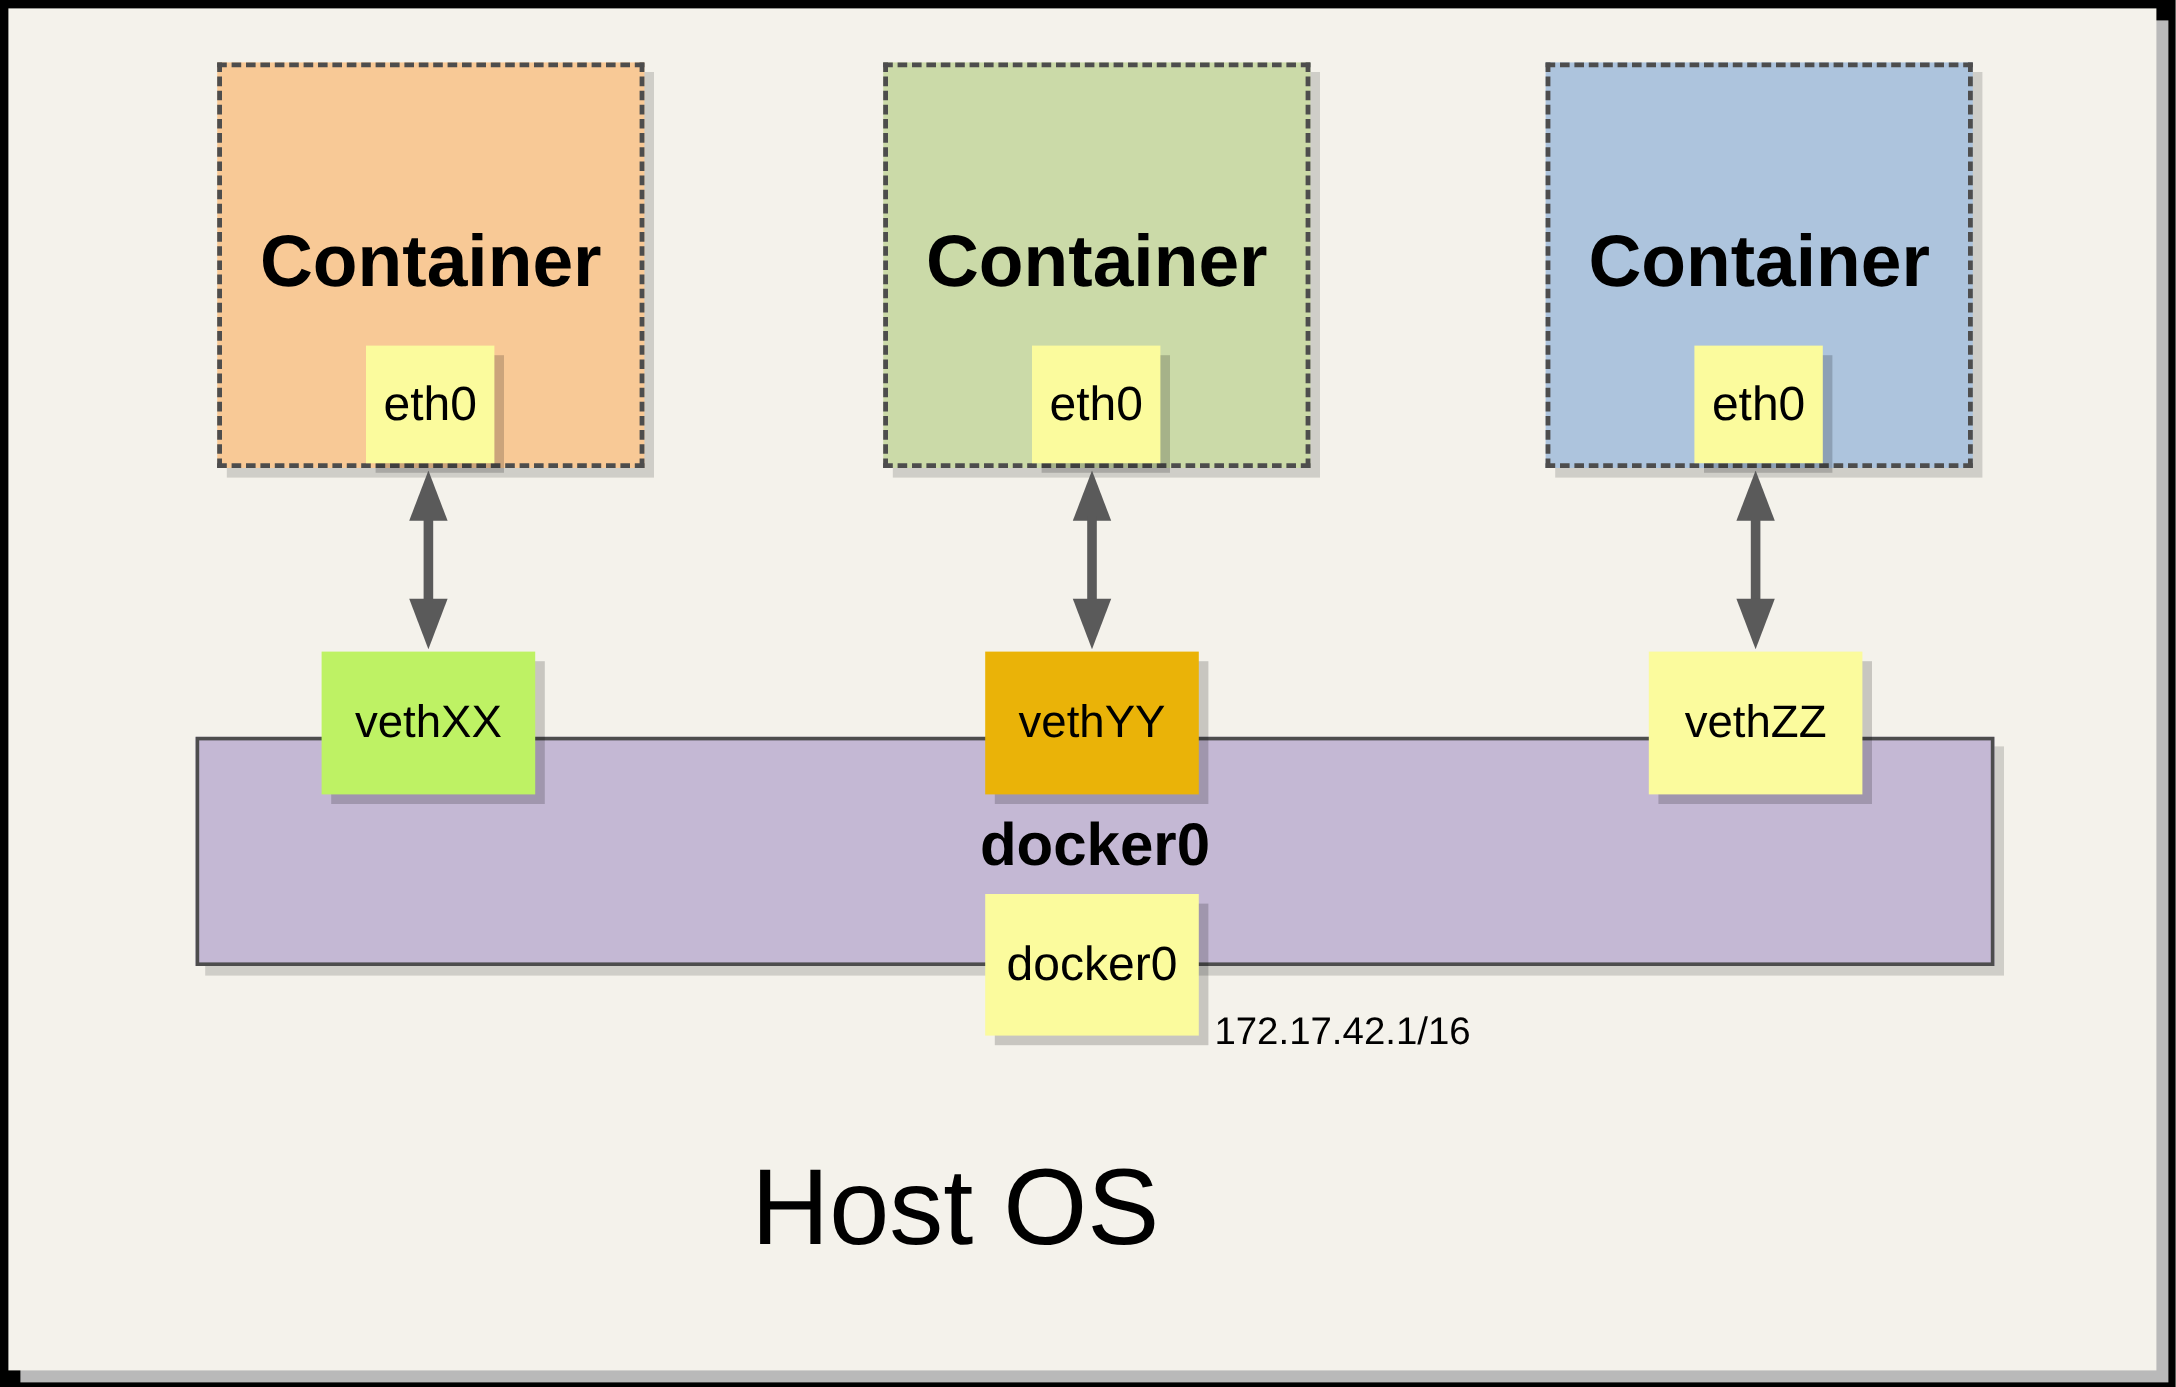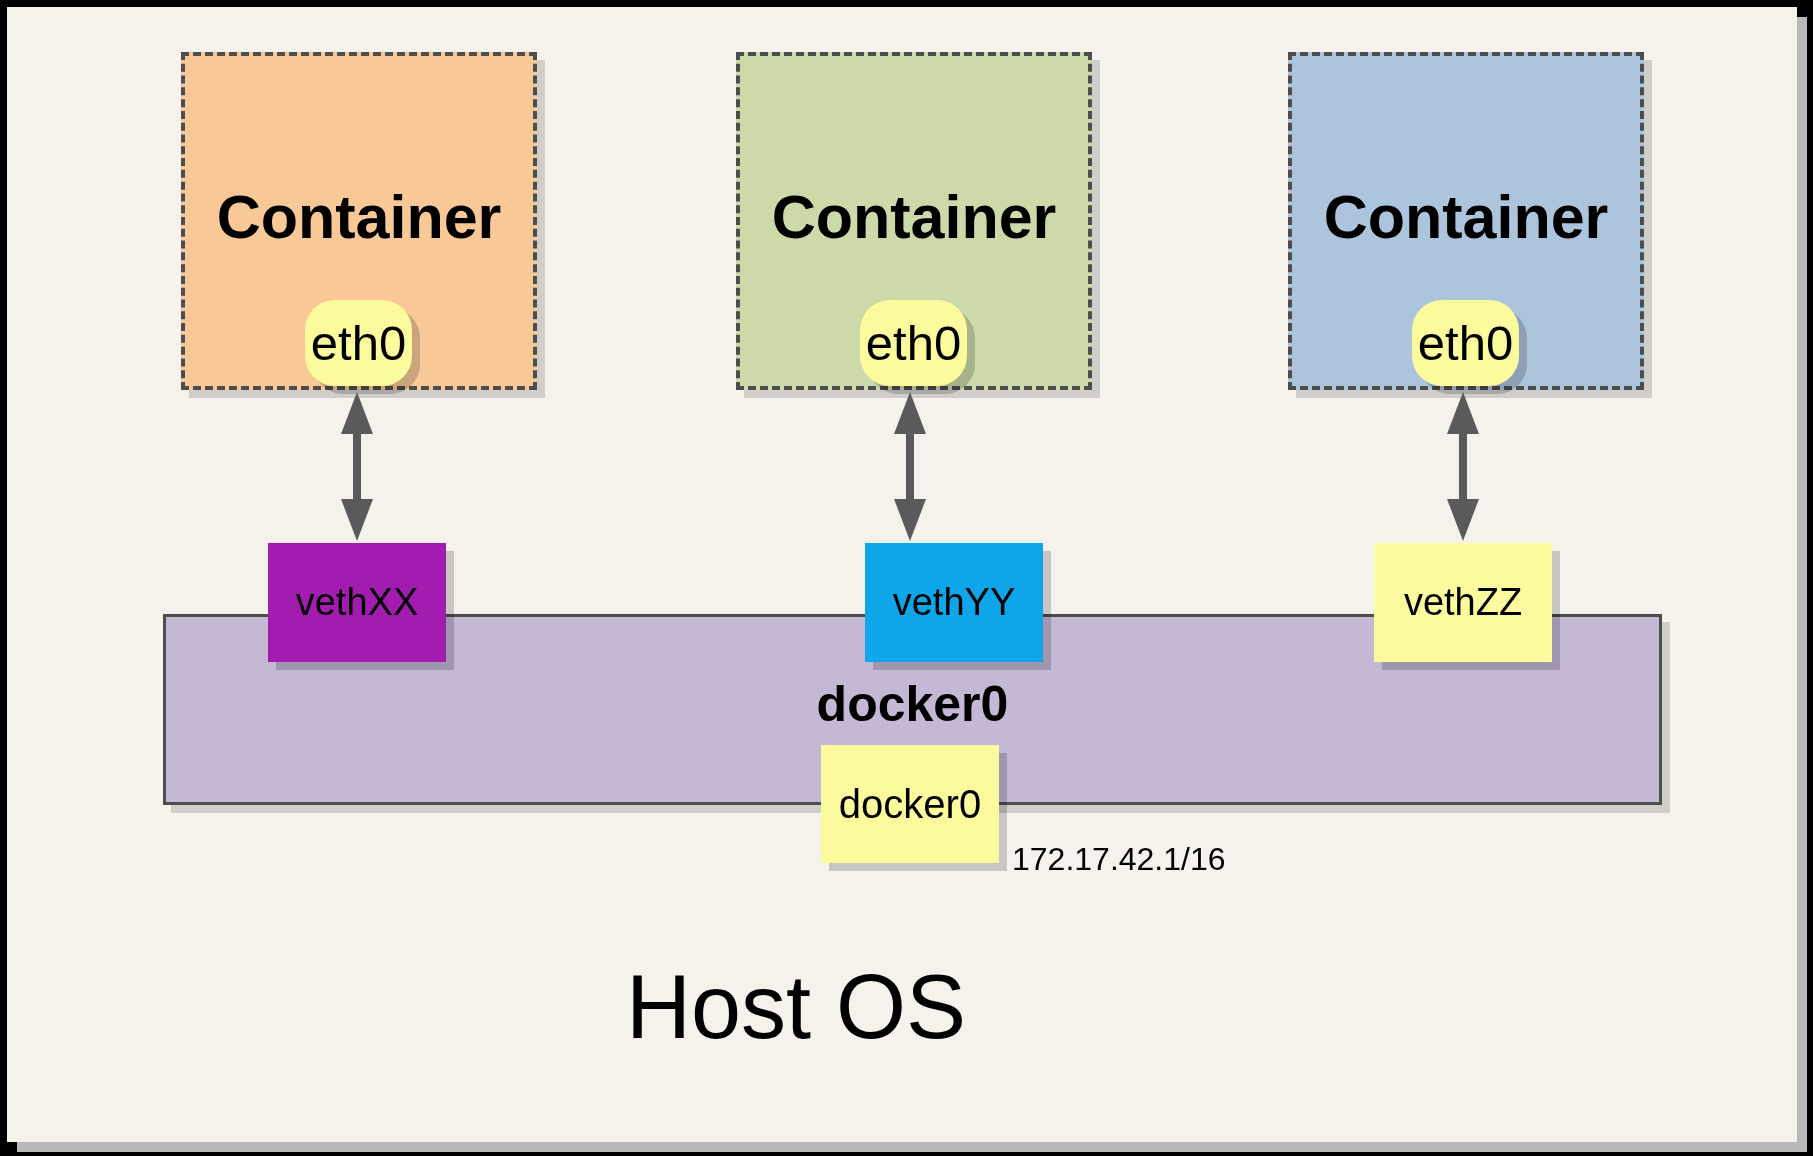--- a/index.html
+++ b/index.html
@@ -36,23 +36,22 @@
     transform:translateY(-4px);
   }
   
   .note{
     position:absolute;
     box-shadow:8px 8px 0 rgba(0,0,0,0.18);
     display:flex;align-items:center;justify-content:center;
   }
   .iface-note{
     bottom:0;left:50%;margin-left:-54px;
-    width:107px;height:86px;
-    font-size:49px;
-    border-radius:30px;
+    width:107px;height:98px;
+    font-size:40px;
   }
   .veth-note{
     top:543px;width:178px;height:119px;
     font-size:38px;z-index:3;
   }
   .veth-note.v1{left:268px;}
   .veth-note.v2{left:821px;}
   .veth-note.v3{left:1374px;}
   .bridge-iface-note{
     left:821px;top:745px;
@@ -127,24 +126,24 @@
   <polygon points="18,0 34,42 2,42" fill="currentColor"></polygon>
   <rect x="14" y="38" width="8" height="73" fill="currentColor"></rect>
   <polygon points="18,149 34,107 2,107" fill="currentColor"></polygon>
 </svg>
 <svg class="arrow a3" width="36" height="149" viewBox="0 0 36 149">
   <polygon points="18,0 34,42 2,42" fill="currentColor"></polygon>
   <rect x="14" y="38" width="8" height="73" fill="currentColor"></rect>
   <polygon points="18,149 34,107 2,107" fill="currentColor"></polygon>
 </svg>
 
-<div class="note veth-note v1" style="background-color: #a21caf;">
+<div class="note veth-note v1" style="background-color: #bef264;">
   <span>vethXX</span>
 </div>
-<div class="note veth-note v2" style="background-color: #0ea5e9; margin-left: 44px;">
+<div class="note veth-note v2" style="background-color: #eab308;">
   <span>vethYY</span>
 </div>
 <div class="note veth-note v3" style="background-color: rgb(251, 251, 157);">
   <span>vethZZ</span>
 </div>
 
 <div class="bridge-bar" style="background-color: rgb(196, 184, 212);">
   <span class="bridge-label">docker0</span>
 </div>
 

